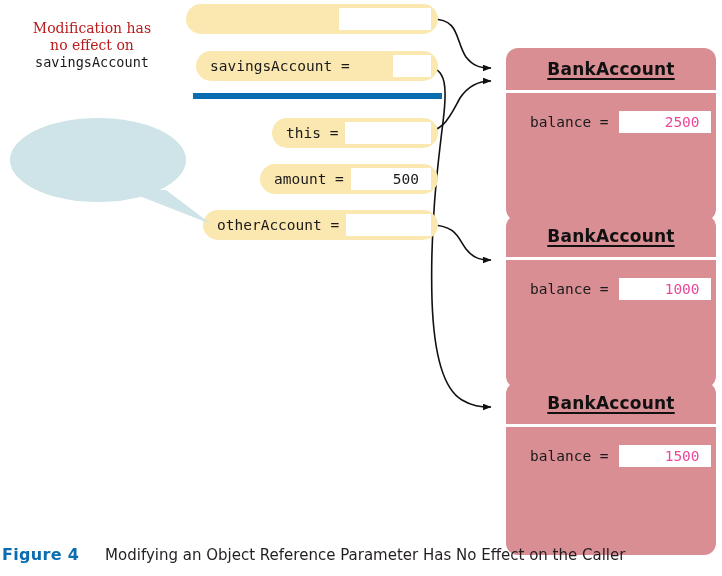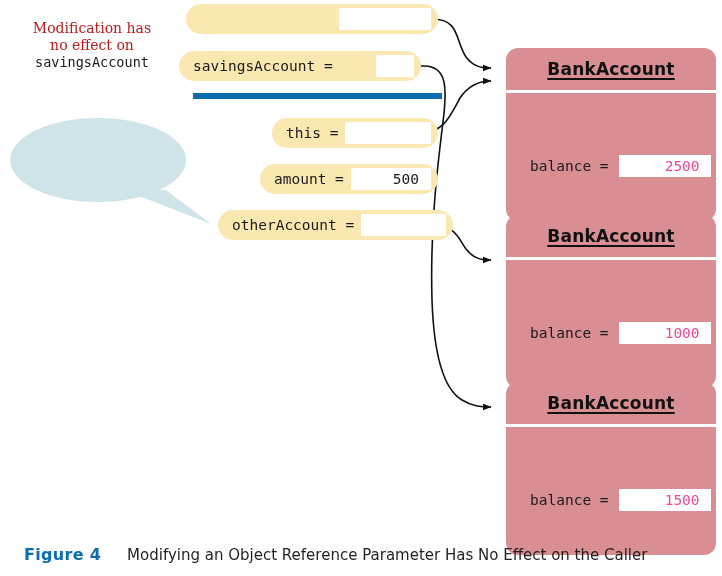--- a/index.html
+++ b/index.html
@@ -96,21 +96,21 @@
     text-decoration: underline;
     text-underline-offset: 3px;
     text-decoration-thickness: 2px;
     letter-spacing: 0.2px;
   }
   .obj-body {
     background: #d98e94;
     border-radius: 0 0 12px 12px;
     margin-top: 3px;
     display: flex;
-    align-items: center;
+    align-items: flex-start;
     box-sizing: border-box;
     padding-top: 18px;
     padding-left: 24px;
   }
   .field-row {
     display: flex;
     align-items: center;
   }
   .field-label {
     font-family: "DejaVu Sans Mono", monospace;
@@ -156,21 +156,21 @@
   .callout-line-mono {
     font-family: "DejaVu Sans Mono", monospace;
     font-size: 13.5px;
     color: #1a1a1a;
     display: block;
   }
 
   
   #caption {
     position: absolute;
-    left: 24px;
+    left: 2px;
     top: 545px;
     display: flex;
     align-items: baseline;
     z-index: 6;
   }
   #caption-figure-number {
     font-family: "DejaVu Sans", sans-serif;
     font-weight: bold;
     font-size: 16px;
     color: #0c6cb0;
@@ -214,38 +214,38 @@
   <div id="callout-text">
     <span class="callout-line-serif">Modification has</span>
     <span class="callout-line-serif">no effect on</span>
     <span class="callout-line-mono">savingsAccount</span>
   </div>
 
   <div class="var-pill" style="left:186px; top:4px; width:252px;">
     <span class="var-value" style="width:92px;"></span>
   </div>
 
-  <div class="var-pill" style="left:179px; top:51px; width:242px;gap:36px;">
+  <div class="var-pill" style="left:196px; top:51px; width:242px;gap:36px;">
     <span class="var-label">savingsAccount =</span>
     <span class="var-value" style="width:92px;"></span>
   </div>
 
   <div id="divider-bar" style="left:193px; top:93px; width:249px; height:6px;"></div>
 
   <div class="var-pill" style="left:272px; top:118px; width:166px;">
     <span class="var-label">this =</span>
     <span class="var-value" style="width:92px;"></span>
   </div>
 
   <div class="var-pill" style="left:260px; top:164px; width:178px;">
     <span class="var-label">amount =</span>
     <span class="var-value" style="width:92px;">500</span>
   </div>
 
-  <div class="var-pill" style="left:218px; top:210px; width:235px;">
+  <div class="var-pill" style="left:203px; top:210px; width:235px;">
     <span class="var-label">otherAccount =</span>
     <span class="var-value" style="width:92px;"></span>
   </div>
 
   <div class="obj-box" style="left:506px; top:48px; width:210px;">
     <div class="obj-header">
       <span class="obj-title">BankAccount</span>
     </div>
     <div class="obj-body" style="height:128px;">
       <div class="field-row">

